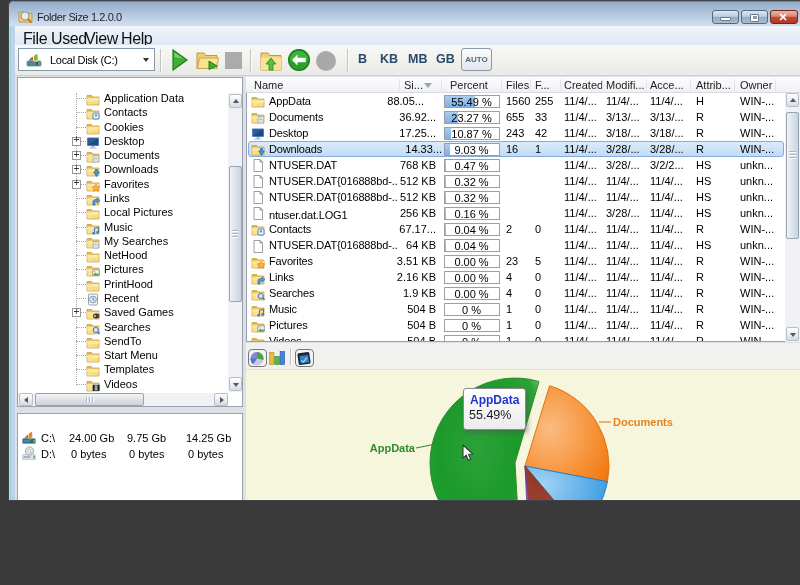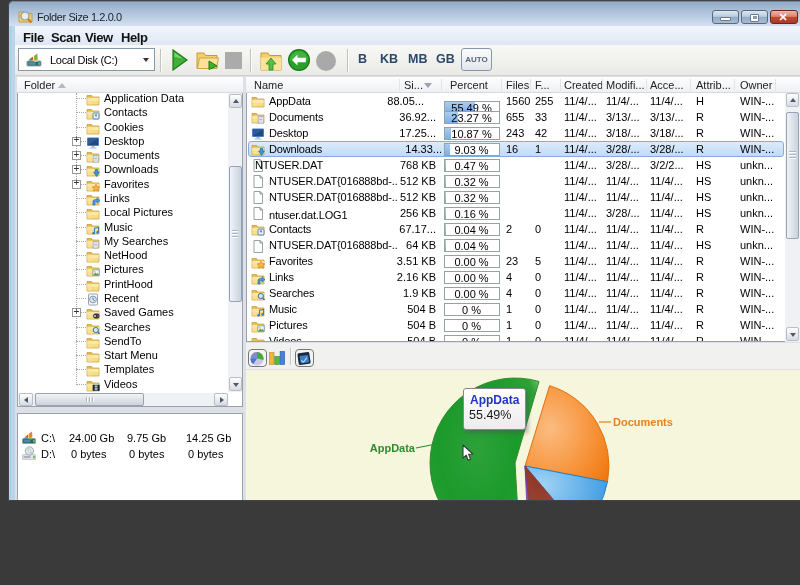--- a/index.html
+++ b/index.html
@@ -9,21 +9,21 @@
 .abs { position:absolute; }
 .t11 { position:absolute; font-size:11px; color:#000; white-space:nowrap; }
 .t11.r { text-align:right; }
 .icn { position:absolute; width:14px; height:13px; }
 #title { position:absolute; left:0px; top:0px; width:798px; height:25px;
   border-radius:5px 5px 0 0; border-top:1px solid #76849a;
   background:linear-gradient(180deg,#93abc6 0%,#a9bfd8 35%,#c3d4e8 75%,#d4e0f0 100%); }
 #title .txt { position:absolute; left:28px; top:9px; font-size:11px; letter-spacing:-0.4px; color:#20242c; }
 .wbtn { position:absolute; top:8px; height:14px; border:1px solid #5a6a7a; border-radius:3px; }
 #menubar { position:absolute; left:6px; width:786px; top:25px; height:19px;
-  background:linear-gradient(180deg,#f2f6fc,#dde7f4); font-size:13px; color:#111; letter-spacing:-0.4px;font-weight:bold; }
+  background:linear-gradient(180deg,#f2f6fc,#dde7f4); font-size:16px; color:#111; letter-spacing:-0.4px; }
 #menubar span { position:absolute; top:3.5px; }
 #toolbar { position:absolute; left:6px; width:786px; top:44px; height:31px;
   background:linear-gradient(180deg,#f8f8f6,#e9e9e5); border-bottom:1px solid #d0cfcb; }
 .tsep { position:absolute; top:4px; height:23px; width:1px; background:#c2c2be; box-shadow:1px 0 0 #fdfdfc; }
 #combo { position:absolute; left:3px; top:3px; width:137px; height:23px; background:#fff;
   border:1px solid #8598ac; font-size:11px; letter-spacing:-0.3px; color:#000;text-align:center; }
 #combo .ct { position:absolute; left:31px; top:5px; }
 #combo .arr { position:absolute; right:5px; top:9px; width:0; height:0;
   border-left:3.5px solid transparent; border-right:3.5px solid transparent; border-top:4px solid #333; }
 .bkgb { position:absolute; top:7px; font-size:12.5px; font-weight:bold; color:#2b4a6b; }
@@ -88,21 +88,21 @@
       <div style="position:absolute;left:8px;top:2.5px;width:9px;height:8px;background:#fff;border:1px solid #6a7a8a;border-radius:1px">
           <div style="position:absolute;left:1.5px;top:1.5px;width:4px;height:3px;background:#8a9aaa"></div>
         </div>
     </div>
     <div class="wbtn" style="left:761px;width:28px;background:linear-gradient(180deg,#f0b5a5 0%,#dd8472 45%,#c14a32 50%,#ad3a26 100%);border-color:#6a2a1a">
       <div style="position:absolute;left:7.5px;top:-0.5px;color:#fff;font-size:11px;font-weight:bold;">✕</div>
     </div>
   </div>
   <div id="menubar">
     <span style="left:8px">File</span>
-      <span style="left:36px">Scan</span>
+      <span style="left:36px">Used</span>
     <span style="left:70px">View</span>
       <span style="left:106px">Help</span>
   </div>
   <div id="toolbar">
     <div id="combo">
       <svg width="16" height="15" viewBox="0 0 16 15" style="position:absolute;left:7px;top:3px">
         <rect x="0.5" y="8.5" width="15" height="6" rx="1.5" fill="#9aa0a6"></rect>
         <rect x="1.5" y="9.5" width="13" height="4" rx="1" fill="#33606e"></rect>
         <rect x="2.2" y="10.2" width="7.5" height="2.6" fill="#4793a4"></rect>
         <rect x="12.2" y="10.2" width="1.8" height="2.6" fill="#58c058"></rect>
@@ -141,24 +141,20 @@
     <div class="tsep" style="left:332px"></div>
     <span class="bkgb" style="left:343px">B</span>
     <span class="bkgb" style="left:365px">KB</span>
     <span class="bkgb" style="left:393px">MB</span>
     <span class="bkgb" style="left:421px">GB</span>
     <div id="autobtn">AUTO</div>
   </div>
   <div class="abs" style="left:6px;top:75px;width:785px;height:485px;background:#dde1e7"></div>
 
   <div class="panel" style="left:8px;top:76px;width:226px;height:330px"></div>
-  <div class="phead" style="left:8px;top:76px;width:226px">
-    <span style="left:7px">Folder</span>
-      <div class="sortup" style="left:41px;top:6px"></div>
-  </div>
   <div class="abs" style="left:9px;top:91.5px;width:210px;height:299px;overflow:hidden;background:#fff">
     <div style="position:absolute;left:58.0px;top:0px;width:1px;height:292.0px;border-left:1px dotted #a8a8a8"></div>
 <div class="hdot" style="left:58.0px;top:5.5px;width:10px"></div>
 <div class="icn" style="left:68.0px;top:-0.5px"><svg width="14" height="13" viewBox="0 0 14 13">
           <path d="M1 2.5 L5.5 2.5 L6.5 4 L13 4 L13 12 L1 12 Z" fill="#e3b84e" stroke="#c49a36" stroke-width="0.7"></path>
           <path d="M1.4 5 L12.6 5 L12.6 11.6 L1.4 11.6 Z" fill="#f5dd82"></path>
           <path d="M1.4 4.8 L12.6 4.8 L12.6 8 L1.4 8 Z" fill="#fae9a8"></path>
           <path d="M1.4 4.8 L6 4.8 L6 11.6 L1.4 11.6 Z" fill="#f8e49a" fill-opacity="0.6"></path>
         </svg></div>
 <div class="t11" style="left:86.0px;top:-0.5px">Application Data</div>
@@ -446,21 +442,21 @@
   </div>
   <div class="abs" style="left:238px;top:91.5px;width:538px;height:248.5px;overflow:hidden">
     <div class="icn" style="left:4px;top:1.5px"><svg width="14" height="13" viewBox="0 0 14 13">
           <path d="M1 2.5 L5.5 2.5 L6.5 4 L13 4 L13 12 L1 12 Z" fill="#e3b84e" stroke="#c49a36" stroke-width="0.7"></path>
           <path d="M1.4 5 L12.6 5 L12.6 11.6 L1.4 11.6 Z" fill="#f5dd82"></path>
           <path d="M1.4 4.8 L12.6 4.8 L12.6 8 L1.4 8 Z" fill="#fae9a8"></path>
           <path d="M1.4 4.8 L6 4.8 L6 11.6 L1.4 11.6 Z" fill="#f8e49a" fill-opacity="0.6"></path>
         </svg></div>
 <div class="t11" style="left:22px;top:2.0px;width:129px;overflow:hidden;letter-spacing:-0.15px">AppData</div>
 <div class="t11 r" style="left:137px;top:2.0px;width:40px">88.05...</div>
-<div class="pbox" style="left:196.5px;top:8px">
+<div class="pbox" style="left:196.5px;top:2.0px">
         <div style="position:absolute;left:0;top:0;bottom:0;width:30px;background:linear-gradient(180deg,#a9cdf2,#7fafe2)"></div>
         <span>55.49 %</span>
       </div>
 <div class="t11" style="left:259px;top:2.0px">1560</div>
 <div class="t11" style="left:288px;top:2.0px">255</div>
 <div class="t11" style="left:317px;top:2.0px">11/4/...</div>
 <div class="t11" style="left:359px;top:2.0px">11/4/...</div>
 <div class="t11" style="left:403px;top:2.0px">11/4/...</div>
 <div class="t11" style="left:449px;top:2.0px">H</div>
 <div class="t11" style="left:493px;top:2.0px">WIN-...</div>
@@ -523,21 +519,21 @@
 <div class="t11" style="left:288px;top:50.2px">1</div>
 <div class="t11" style="left:317px;top:50.2px">11/4/...</div>
 <div class="t11" style="left:359px;top:50.2px">3/28/...</div>
 <div class="t11" style="left:403px;top:50.2px">3/28/...</div>
 <div class="t11" style="left:449px;top:50.2px">R</div>
 <div class="t11" style="left:493px;top:50.2px">WIN-...</div>
 <div class="icn" style="left:4px;top:65.7px"><svg width="14" height="13" viewBox="0 0 14 13">
           <path d="M3 0.5 L9 0.5 L11.5 3 L11.5 12.5 L3 12.5 Z" fill="#fff" stroke="#8e959c" stroke-width="0.9"></path>
           <path d="M9 0.5 L9 3 L11.5 3 Z" fill="#d8dde2" stroke="#8e959c" stroke-width="0.9"></path>
         </svg></div>
-<div class="t11" style="left:8px;top:66.2px;width:129px;overflow:hidden;letter-spacing:-0.15px">NTUSER.DAT</div>
+<div class="t11" style="left:22px;top:66.2px;width:129px;overflow:hidden;letter-spacing:-0.15px">NTUSER.DAT</div>
 <div class="t11 r" style="left:149px;top:66.2px;width:40px">768 KB</div>
 <div class="pbox" style="left:196.5px;top:66.2px">
         <div style="position:absolute;left:0;top:0;bottom:0;width:1px;background:linear-gradient(180deg,#a9cdf2,#7fafe2)"></div>
         <span>0.47 %</span>
       </div>
 <div class="t11" style="left:317px;top:66.2px">11/4/...</div>
 <div class="t11" style="left:359px;top:66.2px">3/28/...</div>
 <div class="t11" style="left:403px;top:66.2px">3/2/2...</div>
 <div class="t11" style="left:449px;top:66.2px">HS</div>
 <div class="t11" style="left:493px;top:66.2px">unkn...</div>

